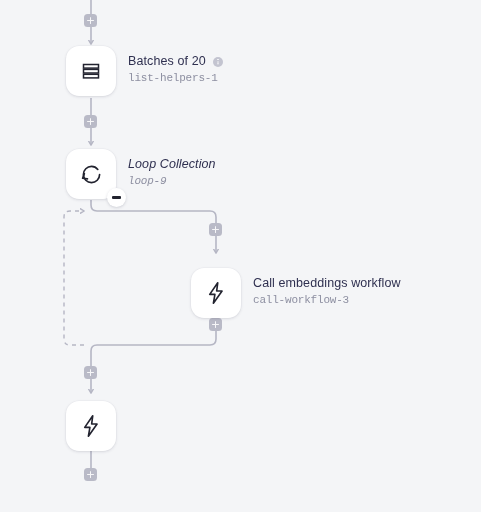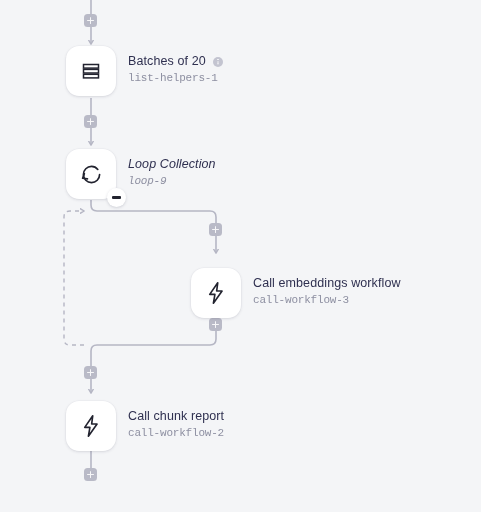--- a/index.html
+++ b/index.html
@@ -239,21 +239,15 @@
   </div>
 
   <div class="node" style="left:54px; top:401px;">
     <div class="node-card">
       <span>
         <svg class="glyph" width="26" height="26" viewBox="0 0 24 24">
           <path d="M13.6,2.6 L6.2,13.3 L11.0,13.3 L9.6,21.4 L17.6,10.2 L12.6,10.2 Z" fill="none" stroke="#22232f" stroke-width="1.5" stroke-linejoin="round"></path>
         </svg>
       </span>
     </div>
-    <div class="node-labels">
-      <div class="node-title">
-        <span>Call chunk report</span>
-      </div>
-      <div class="node-sub">call-workflow-2</div>
-    </div>
   </div>
 
 </div>
 
 </body></html>

